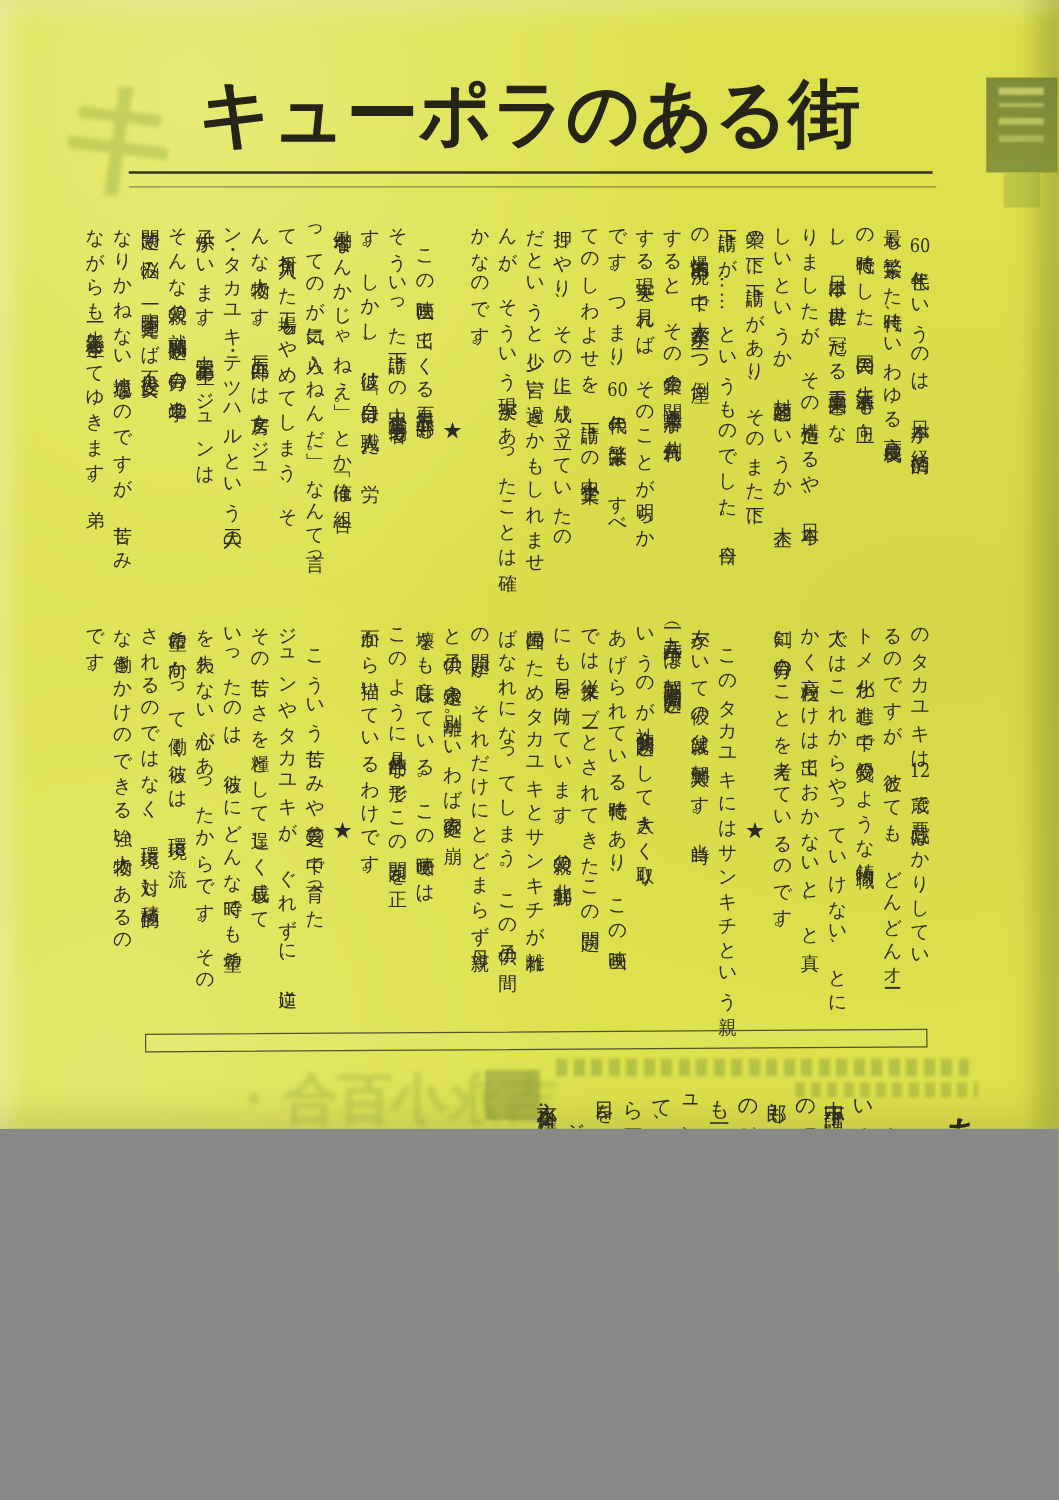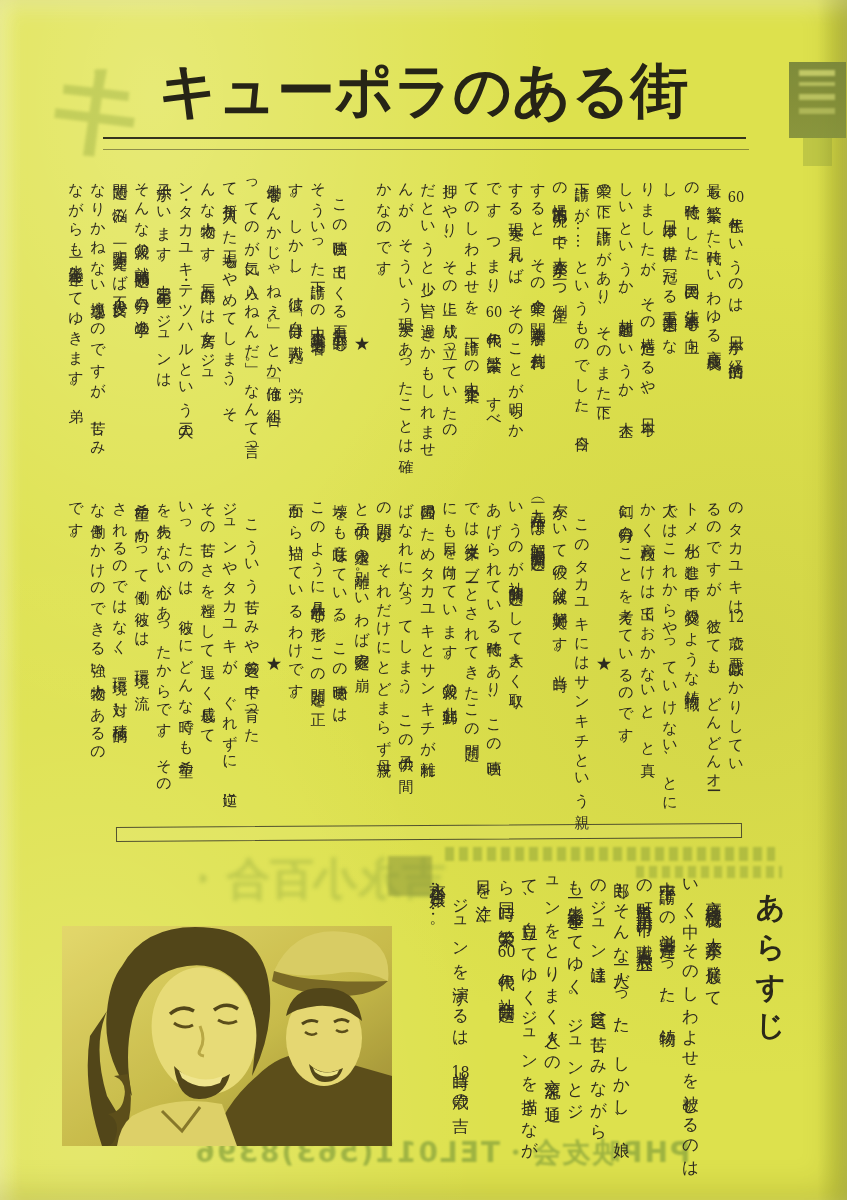--- a/index.html
+++ b/index.html
@@ -1,18 +1,18 @@
 <!DOCTYPE html>
 <html lang="ja"><head>
 <meta charset="utf-8">
 <style>
   html,body{margin:0;padding:0;background:#888;}
   .page{
     position:relative;
-    width:847px;height:1200px;
+    width:847px;height:903px;
     margin:0 auto;
     overflow:hidden;
     font-family:"DejaVu Serif","Liberation Serif",serif;
     color:#2e2b20;
     background:
       radial-gradient(ellipse at 18% 8%, rgba(255,255,215,.30), transparent 42%),
       radial-gradient(ellipse at 10% 95%, rgba(255,255,220,.22), transparent 38%),
       radial-gradient(ellipse at 88% 55%, rgba(150,145,35,.14), transparent 45%),
       linear-gradient(90deg,#e4e75e 0,#dde14d 2.5%,#dde14d 96.5%,#bcc23c 100%),
       #dde14d;

